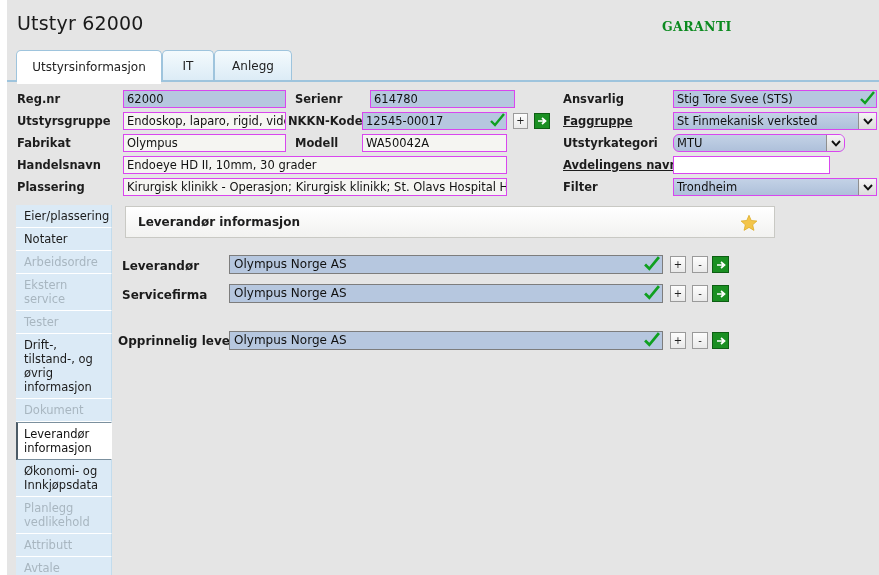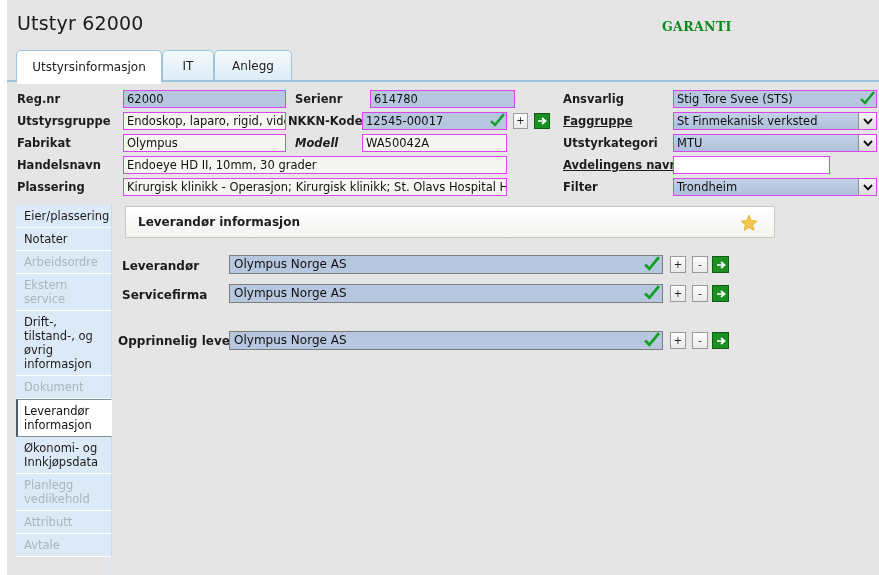--- a/index.html
+++ b/index.html
@@ -223,25 +223,25 @@
       <span class="caret">
         <svg width="10" height="7" viewBox="0 0 10 7">
             <path d="M1 1 L5 5.4 L9 1" stroke="#111" stroke-width="1.9" fill="none"></path>
           </svg>
       </span>
     </div>
 
     <div class="flabel" style="left:10px; top:48px;">Fabrikat</div>
     <div class="fld ro" style="left:116px; top:48px; width:163px;">Olympus</div>
 
-    <div class="flabel" style="left:288px; top:48px;font-style:italic;">Modell</div>
+    <div class="flabel" style="left:288px; top:48px;">Modell</div>
     <div class="fld ro" style="left:355px; top:48px; width:145px;">WA50042A</div>
 
     <div class="flabel" style="left:556px; top:48px;">Utstyrkategori</div>
-    <div class="fld sel" style="left:666px; top:48px; width:204px;">
+    <div class="fld sel" style="left:666px; top:48px; width:172px;border-radius:6px;">
       <span>MTU</span>
       <span class="caret">
         <svg width="10" height="7" viewBox="0 0 10 7">
             <path d="M1 1 L5 5.4 L9 1" stroke="#111" stroke-width="1.9" fill="none"></path>
           </svg>
       </span>
     </div>
 
     <div class="flabel" style="left:10px; top:70px;">Handelsnavn</div>
     <div class="fld ro" style="left:116px; top:70px; width:384px;">Endoeye HD II, 10mm, 30 grader</div>
@@ -263,20 +263,21 @@
     </div>
   </div>
 
   <div class="divider-v"></div>
 
   <div class="sidebar">
     <div class="side-item"><span>Eier/plassering</span></div>
     <div class="side-item"><span>Notater</span></div>
     <div class="side-item dim"><span>Arbeidsordre</span></div>
     <div class="side-item dim"><span>Ekstern service</span></div>
+    <div class="side-item dim"><span>Tester</span></div>
     <div class="side-item"><span>Drift-, tilstand-, og øvrig informasjon</span></div>
     <div class="side-item dim"><span>Dokument</span></div>
     <div class="side-item active"><span>Leverandør informasjon</span></div>
     <div class="side-item"><span>Økonomi- og Innkjøpsdata</span></div>
     <div class="side-item dim"><span>Planlegg vedlikehold</span></div>
     <div class="side-item dim"><span>Attributt</span></div>
     <div class="side-item dim"><span>Avtale</span></div>
 
   </div>
 

